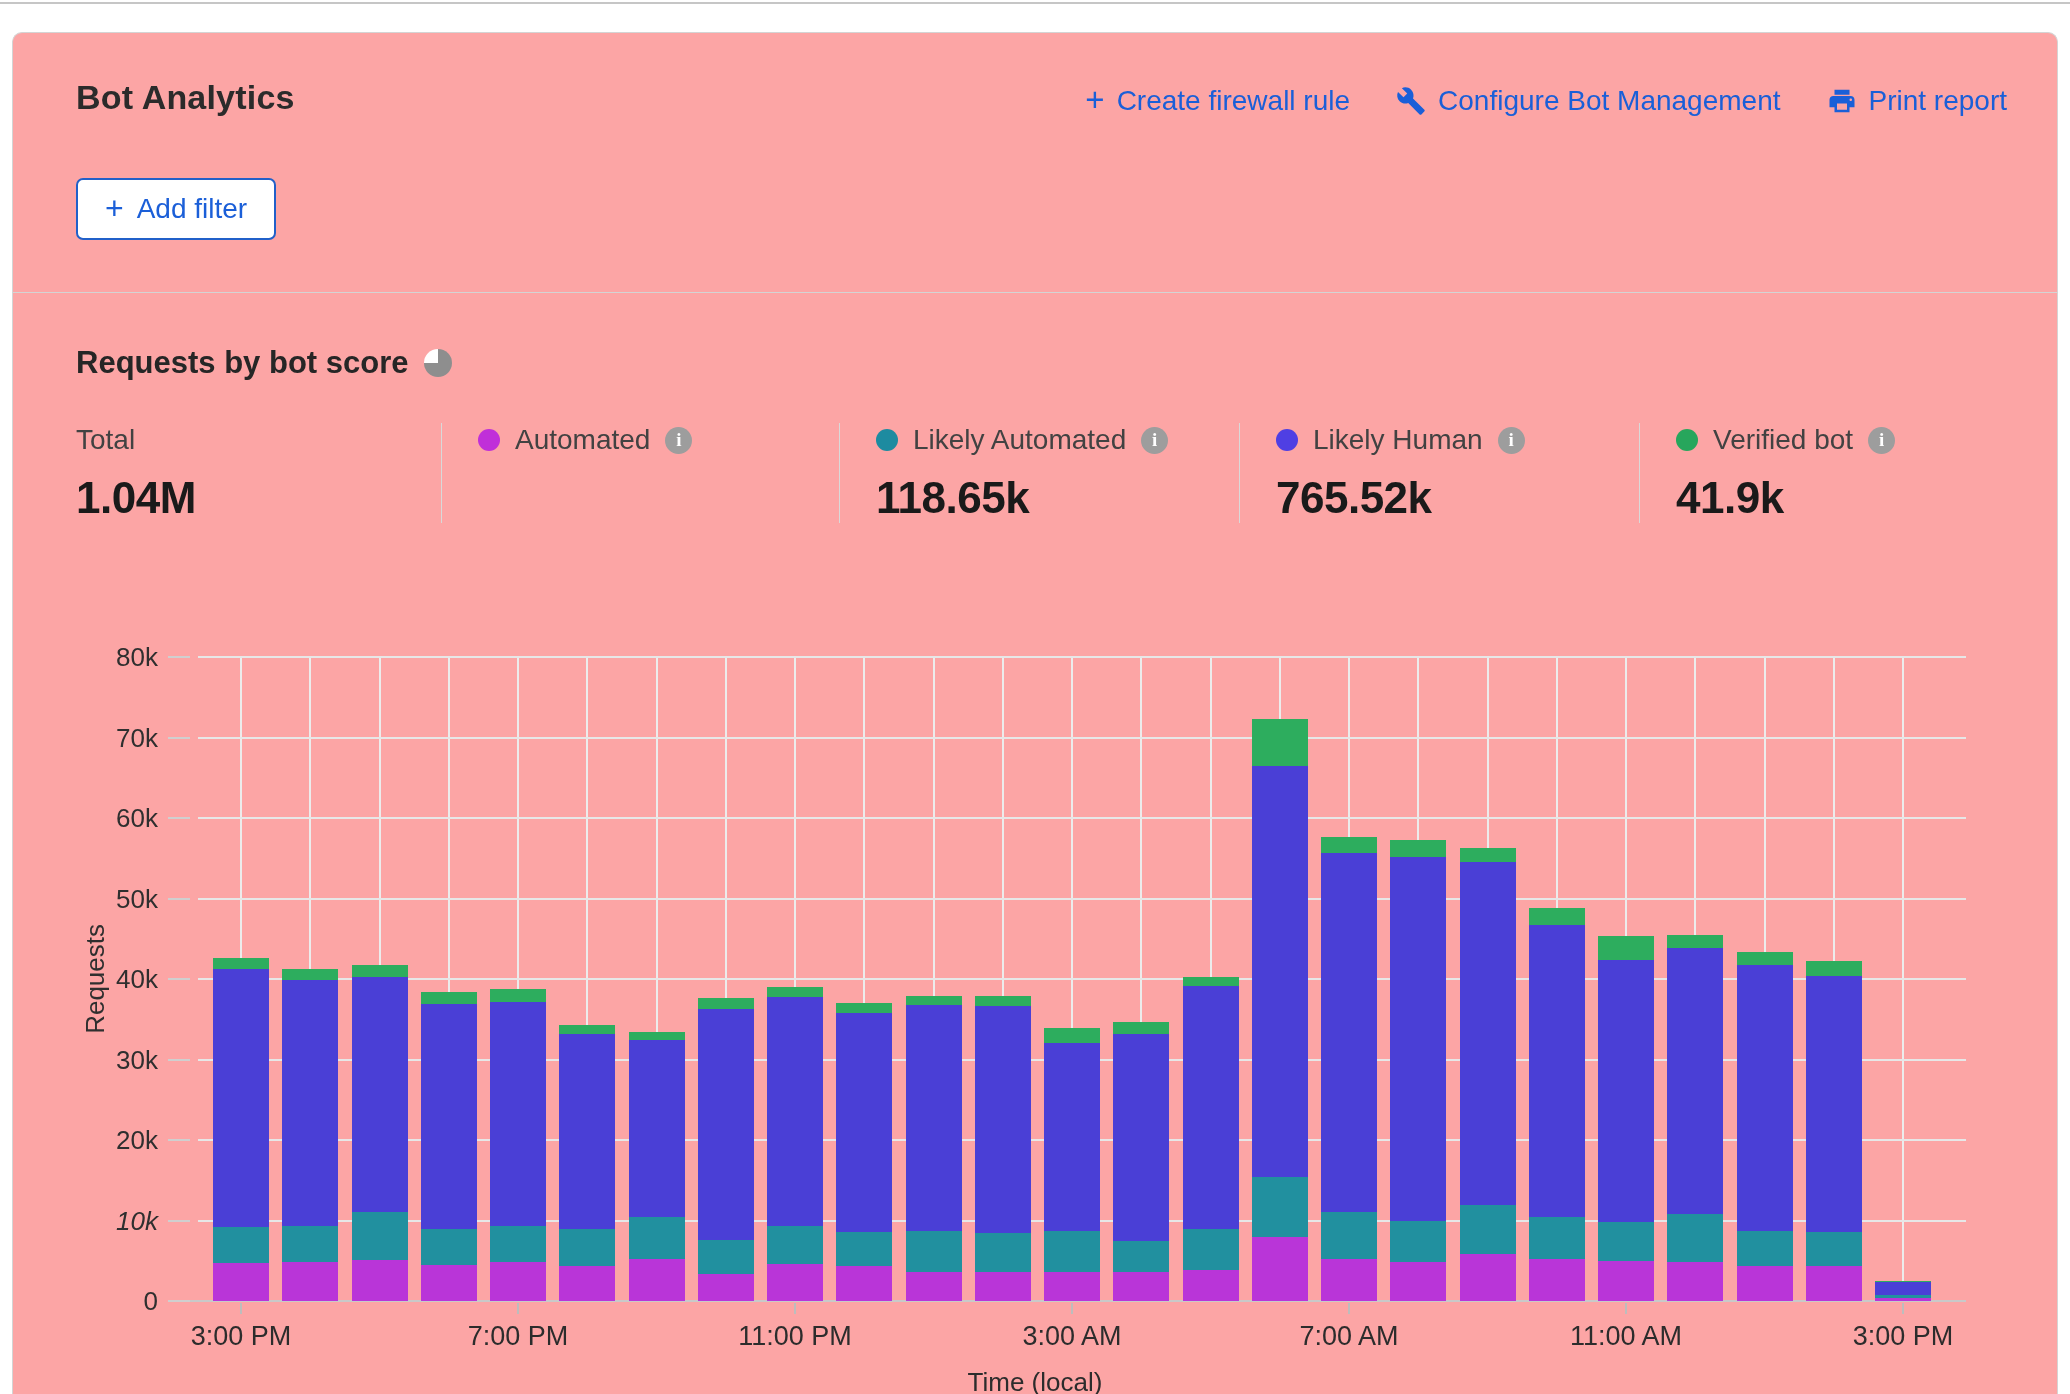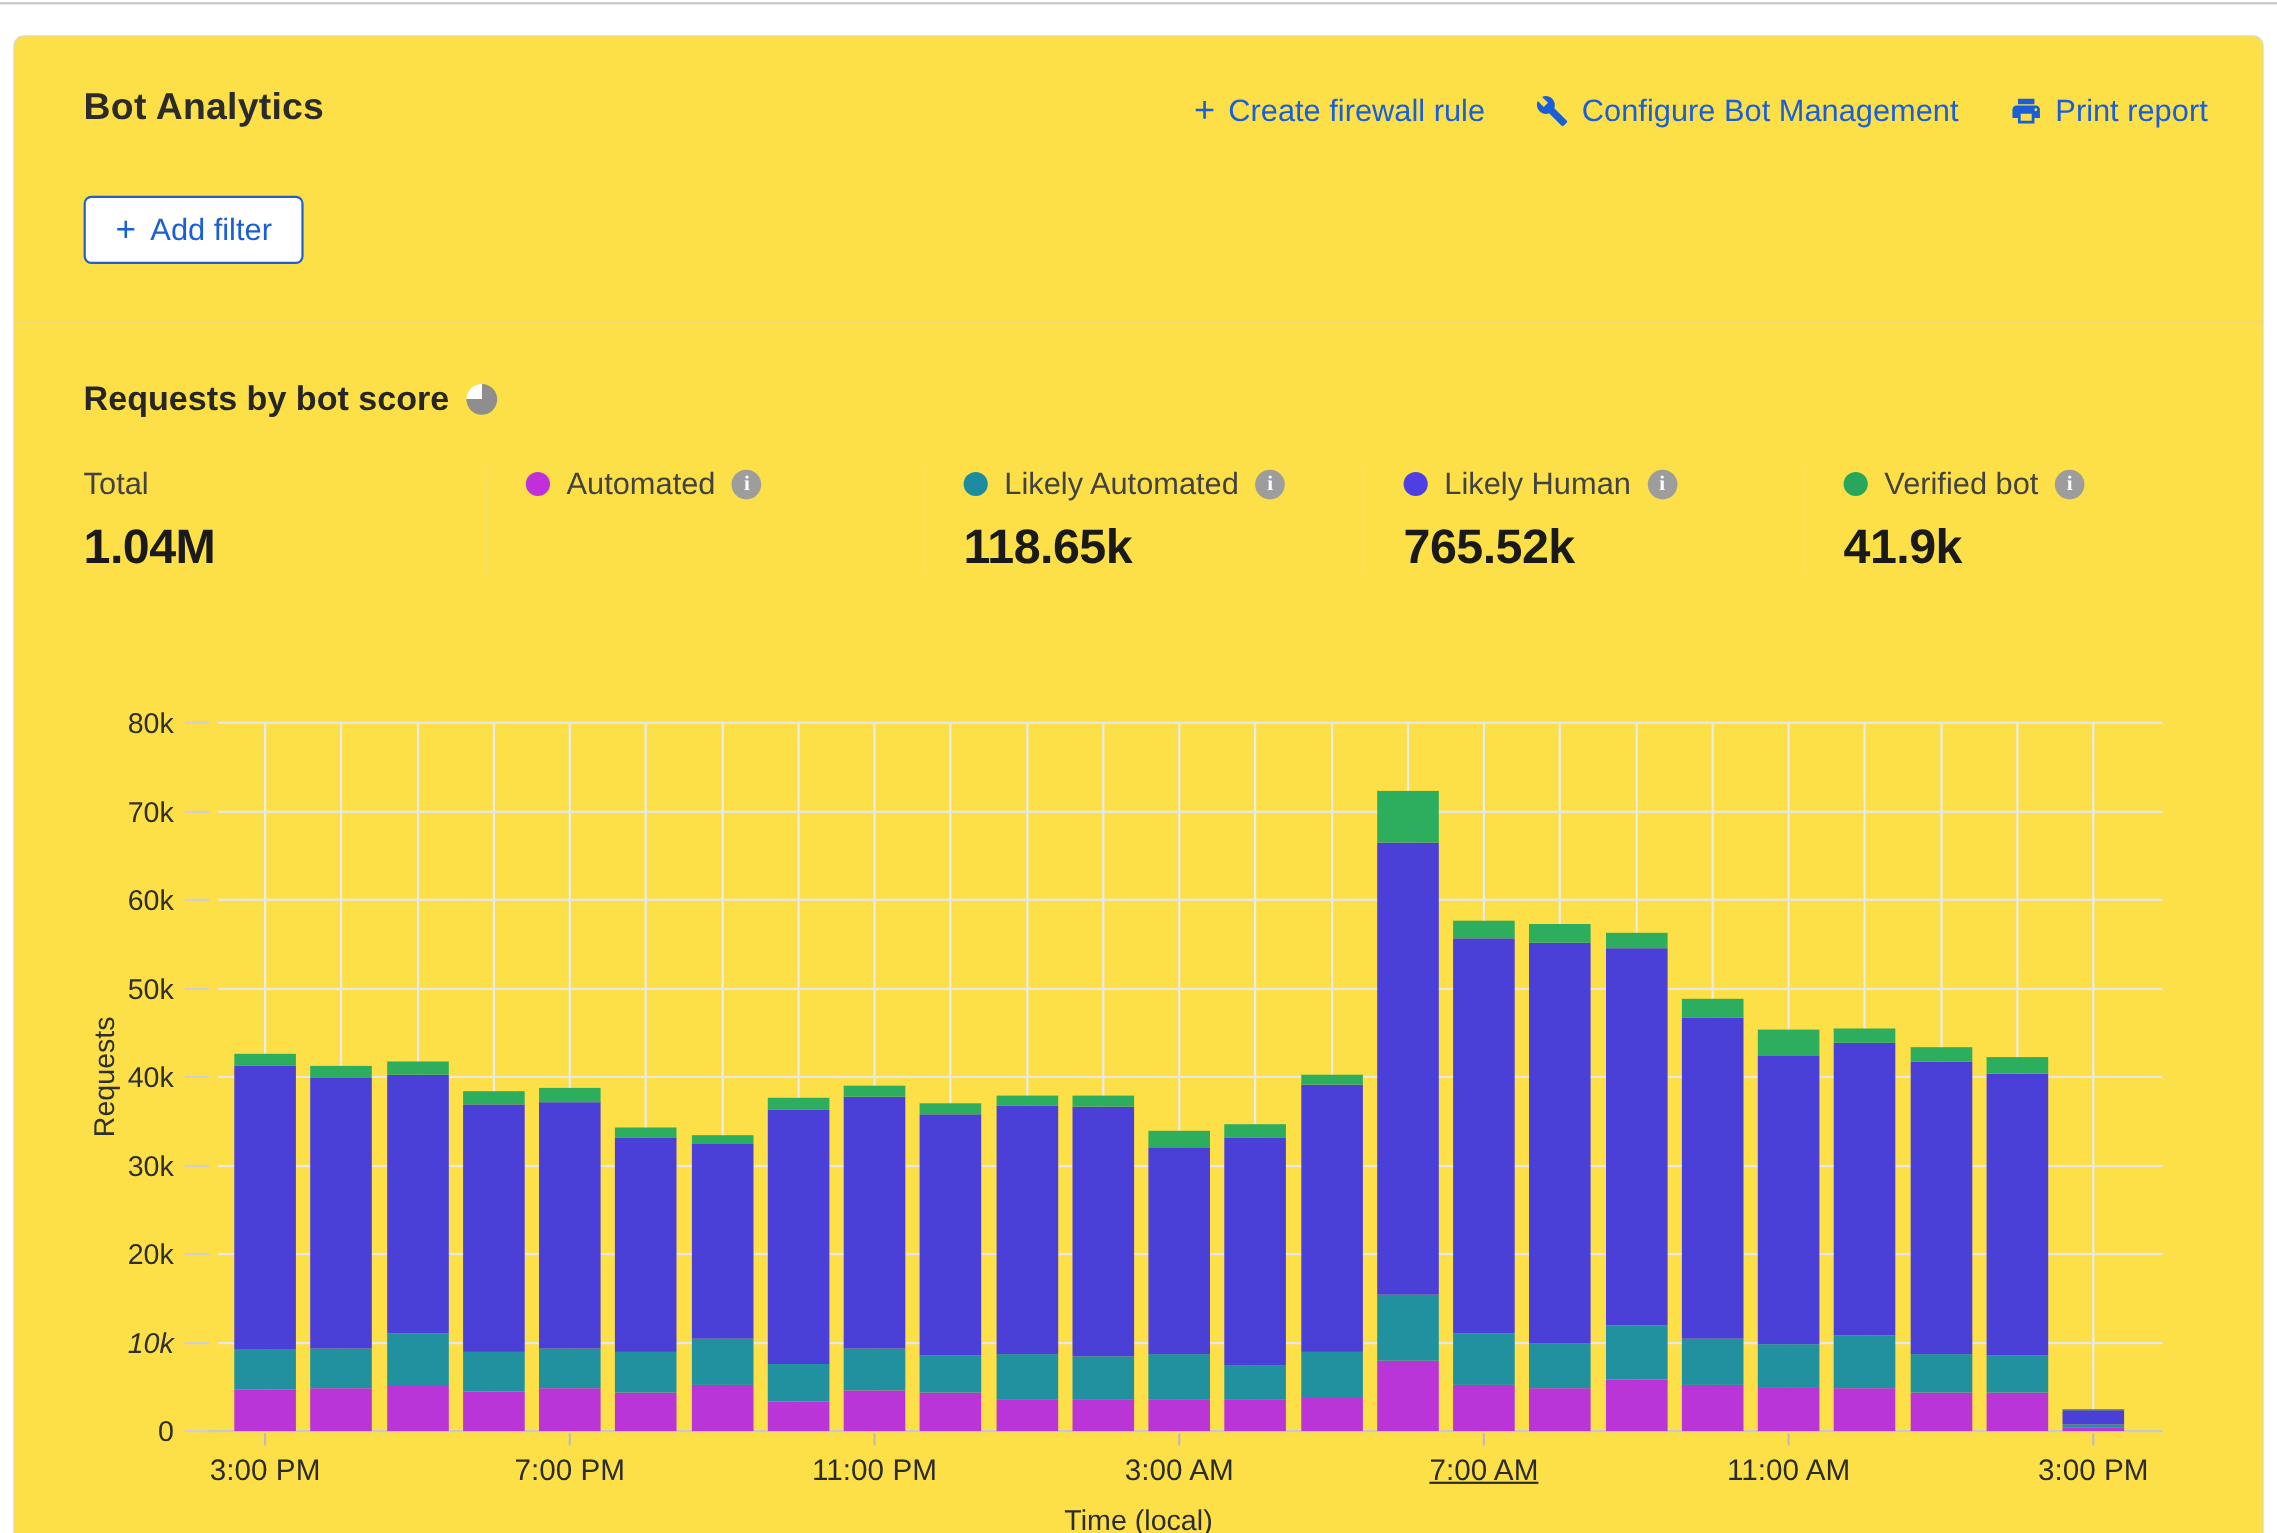--- a/index.html
+++ b/index.html
@@ -5,21 +5,21 @@
   * { box-sizing: border-box; }
   html,body { margin:0; padding:0; }
   body {
     width:2070px; height:1394px; position:relative; overflow:hidden;
     background:#ffffff; font-family:"Liberation Sans", sans-serif; color:#2d2d2d;
   }
   .top-rule { position:absolute; top:2px; left:0; width:100%; height:2px; background:#c6c6c6; }
 
   .card {
     position:absolute; top:32px; left:12px; right:12px; bottom:0;
-    background:#fde047; border:1px solid #d4d4d4; border-bottom:none;
+    background:#fca5a5; border:1px solid #d4d4d4; border-bottom:none;
     border-radius:10px 10px 0 0;
   }
   .card-header { position:relative; height:260px; border-bottom:1px solid #d4d4d4; }
   .page-title {
     position:absolute; left:63px; top:45px;
     font-size:34px; font-weight:bold; color:#2b2b2b; letter-spacing:.2px;
   }
   .header-actions {
     position:absolute; right:50px; top:52px;
     display:flex; align-items:center; gap:46px;
@@ -339,21 +339,21 @@
         <div class="bar-seg" style="left: 1677px; bottom: 19.32px; height: 0.805px; background: rgb(45, 173, 94);"></div>
         <div class="xtick-mark" style="left: 42px;"></div>
         <div class="xtick-label" style="left: -67px;">3:00 PM</div>
         <div class="xtick-mark" style="left: 319px;"></div>
         <div class="xtick-label" style="left: 210px;">7:00 PM</div>
         <div class="xtick-mark" style="left: 596px;"></div>
         <div class="xtick-label" style="left: 487px;">11:00 PM</div>
         <div class="xtick-mark" style="left: 873px;"></div>
         <div class="xtick-label" style="left: 764px;">3:00 AM</div>
         <div class="xtick-mark" style="left: 1150px;"></div>
-        <div class="xtick-label" style="left: 1041px; text-decoration: underline;">7:00 AM</div>
+        <div class="xtick-label" style="left: 1041px;">7:00 AM</div>
         <div class="xtick-mark" style="left: 1427px;"></div>
         <div class="xtick-label" style="left: 1318px;">11:00 AM</div>
         <div class="xtick-mark" style="left: 1704px;"></div>
         <div class="xtick-label" style="left: 1595px;">3:00 PM</div>
       </div>
     <div class="xlabel">Time (local)</div>
   </div>
 
 </div>
 

